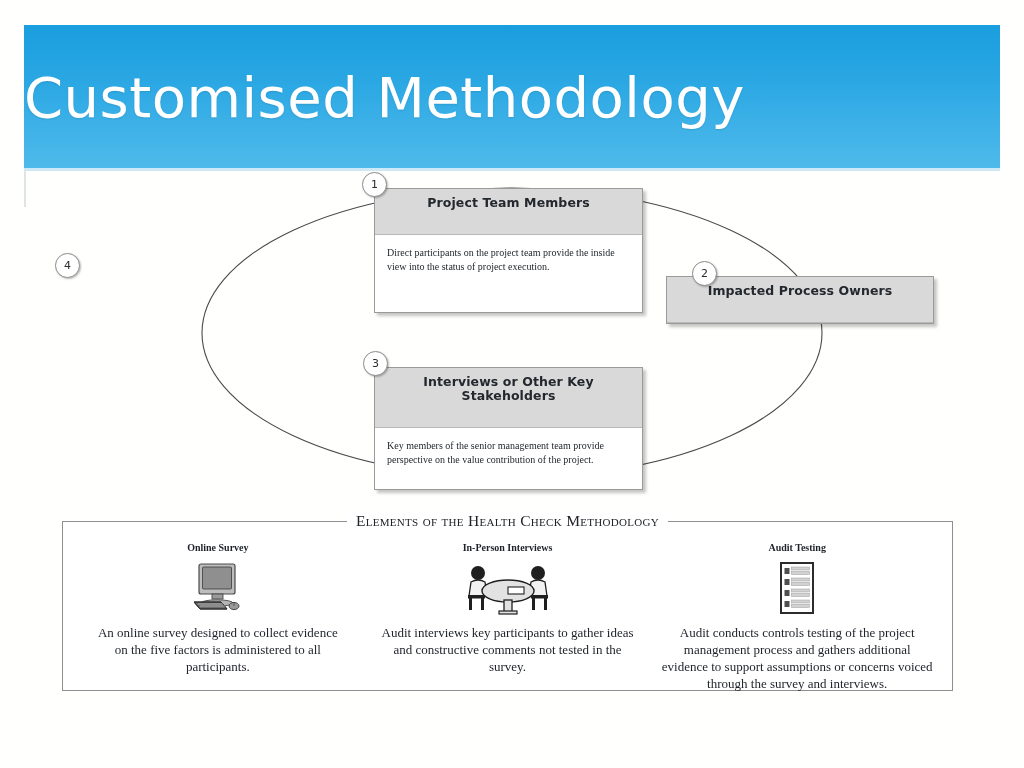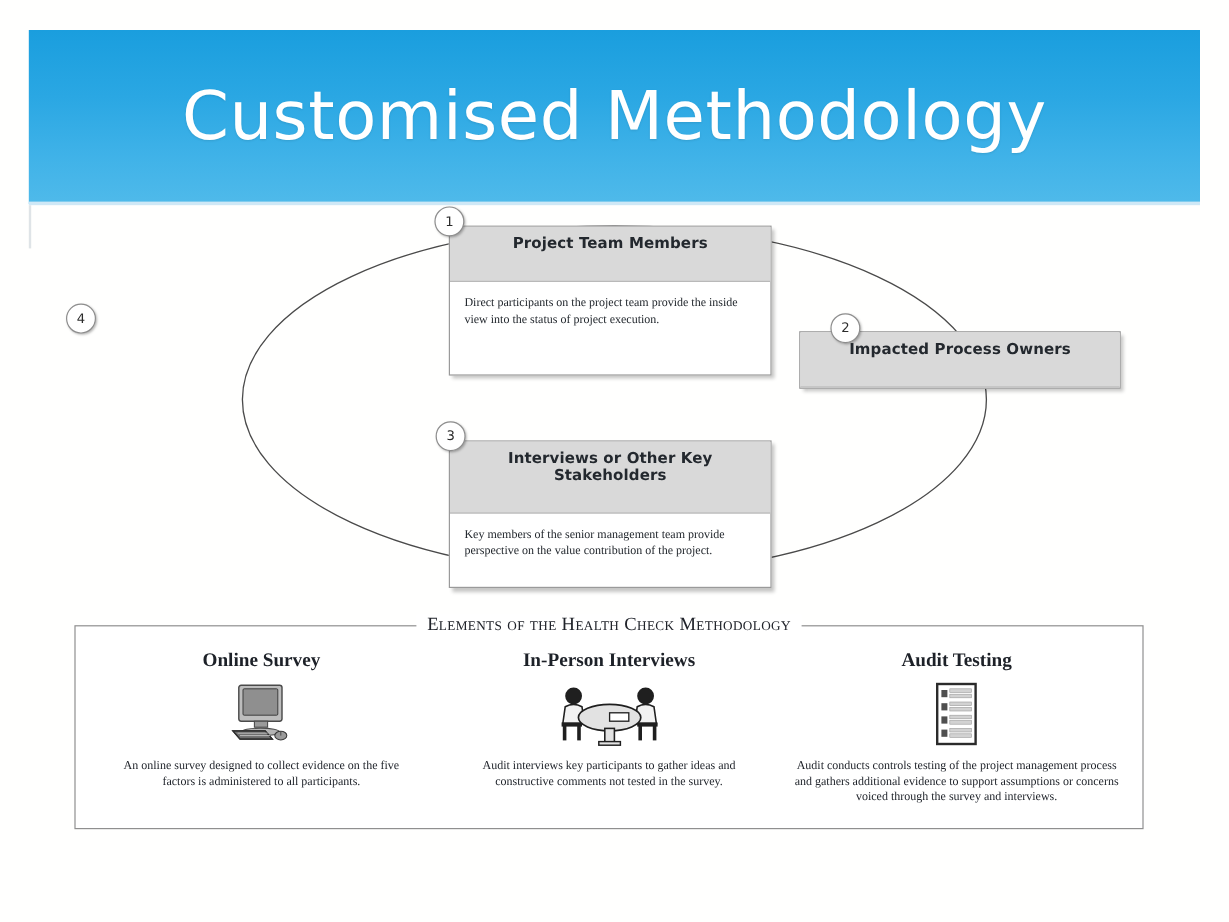--- a/index.html
+++ b/index.html
@@ -9,21 +9,21 @@
     font-family:"Liberation Sans", sans-serif;
     overflow:hidden;
     position:relative;
   }
   .slide{position:absolute;left:0;top:0;width:1024px;height:768px;background:#fffffe;}
 
   
   .header{
     position:absolute;left:24px;top:25px;width:976px;height:145px;
     background:linear-gradient(to bottom,#1a9ede 0%,#2aa7e3 38%,#3fb2e8 72%,#4fbaea 100%);
-    display:flex;align-items:center;justify-content:center;
+    display:flex;align-items:center;
     box-sizing:border-box;
   }
   .header-title{
     color:#ffffff;
     font-size:56px;
     font-weight:400;
     letter-spacing:0.5px;
     font-family:"DejaVu Sans","Liberation Sans",sans-serif;
     white-space:nowrap;
     text-shadow:0 1px 2px rgba(0,0,0,0.10);
@@ -102,27 +102,27 @@
     font-family:"Liberation Serif","DejaVu Serif",serif;
     font-size:15.5px;color:#20232a;
     font-variant:small-caps;
     letter-spacing:0.3px;
     white-space:nowrap;
   }
   .cols{display:flex;width:100%;height:100%;box-sizing:border-box;padding:20px 10px 10px 10px;}
   .col{flex:1;display:flex;flex-direction:column;align-items:center;}
   .col-title{
     font-family:"Liberation Serif","DejaVu Serif",serif;
-    font-weight:bold;font-size:16px;color:#1d2128;
+    font-weight:bold;font-size:10px;color:#1d2128;
     margin-bottom:8px;
   }
   .col-icon{height:56px;display:flex;align-items:center;justify-content:center;margin-bottom:8px;}
   .col-text{
     font-family:"Liberation Serif","DejaVu Serif",serif;
-    font-size:10px;color:#1d2128;line-height:1.30;text-align:center;
+    font-size:13px;color:#1d2128;line-height:1.30;text-align:center;
     max-width:255px;
   }
   .col:nth-child(3) .col-text{max-width:275px;}
 </style>
 </head>
 <body>
 
 <div class="slide">
 
   <div class="header">

